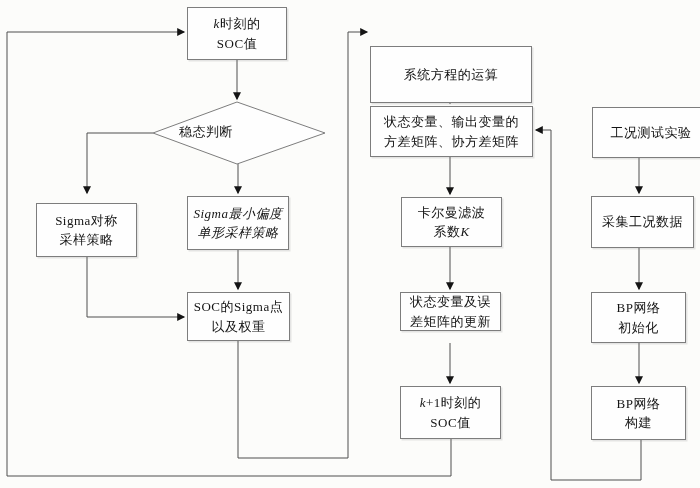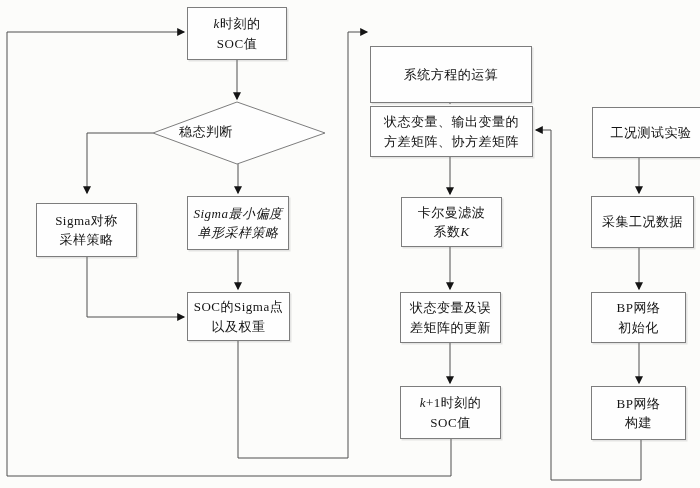--- a/index.html
+++ b/index.html
@@ -100,21 +100,21 @@
   <div class="node" style="left:370px;top:106px;width:163px;height:51px;">
     <span>状态变量、输出变量的</span>
     <span>方差矩阵、协方差矩阵</span>
   </div>
 
   <div class="node" style="left:401px;top:197px;width:101px;height:50px;align-items:center;">
     <span>卡尔曼滤波</span>
     <span>系数<i>K</i></span>
   </div>
 
-  <div class="node" style="left:400px;top:292px;width:101px;height:51px;">
+  <div class="node" style="left:400px;top:292px;width:101px;height:39px;">
     <span>状态变量及误</span>
     <span>差矩阵的更新</span>
   </div>
 
   <div class="node" style="left:400px;top:386px;width:101px;height:53px;">
     <span><i>k</i>+1时刻的</span>
     <span>SOC值</span>
   </div>
 
   <div class="node" style="left:592px;top:107px;width:118px;height:51px;">

